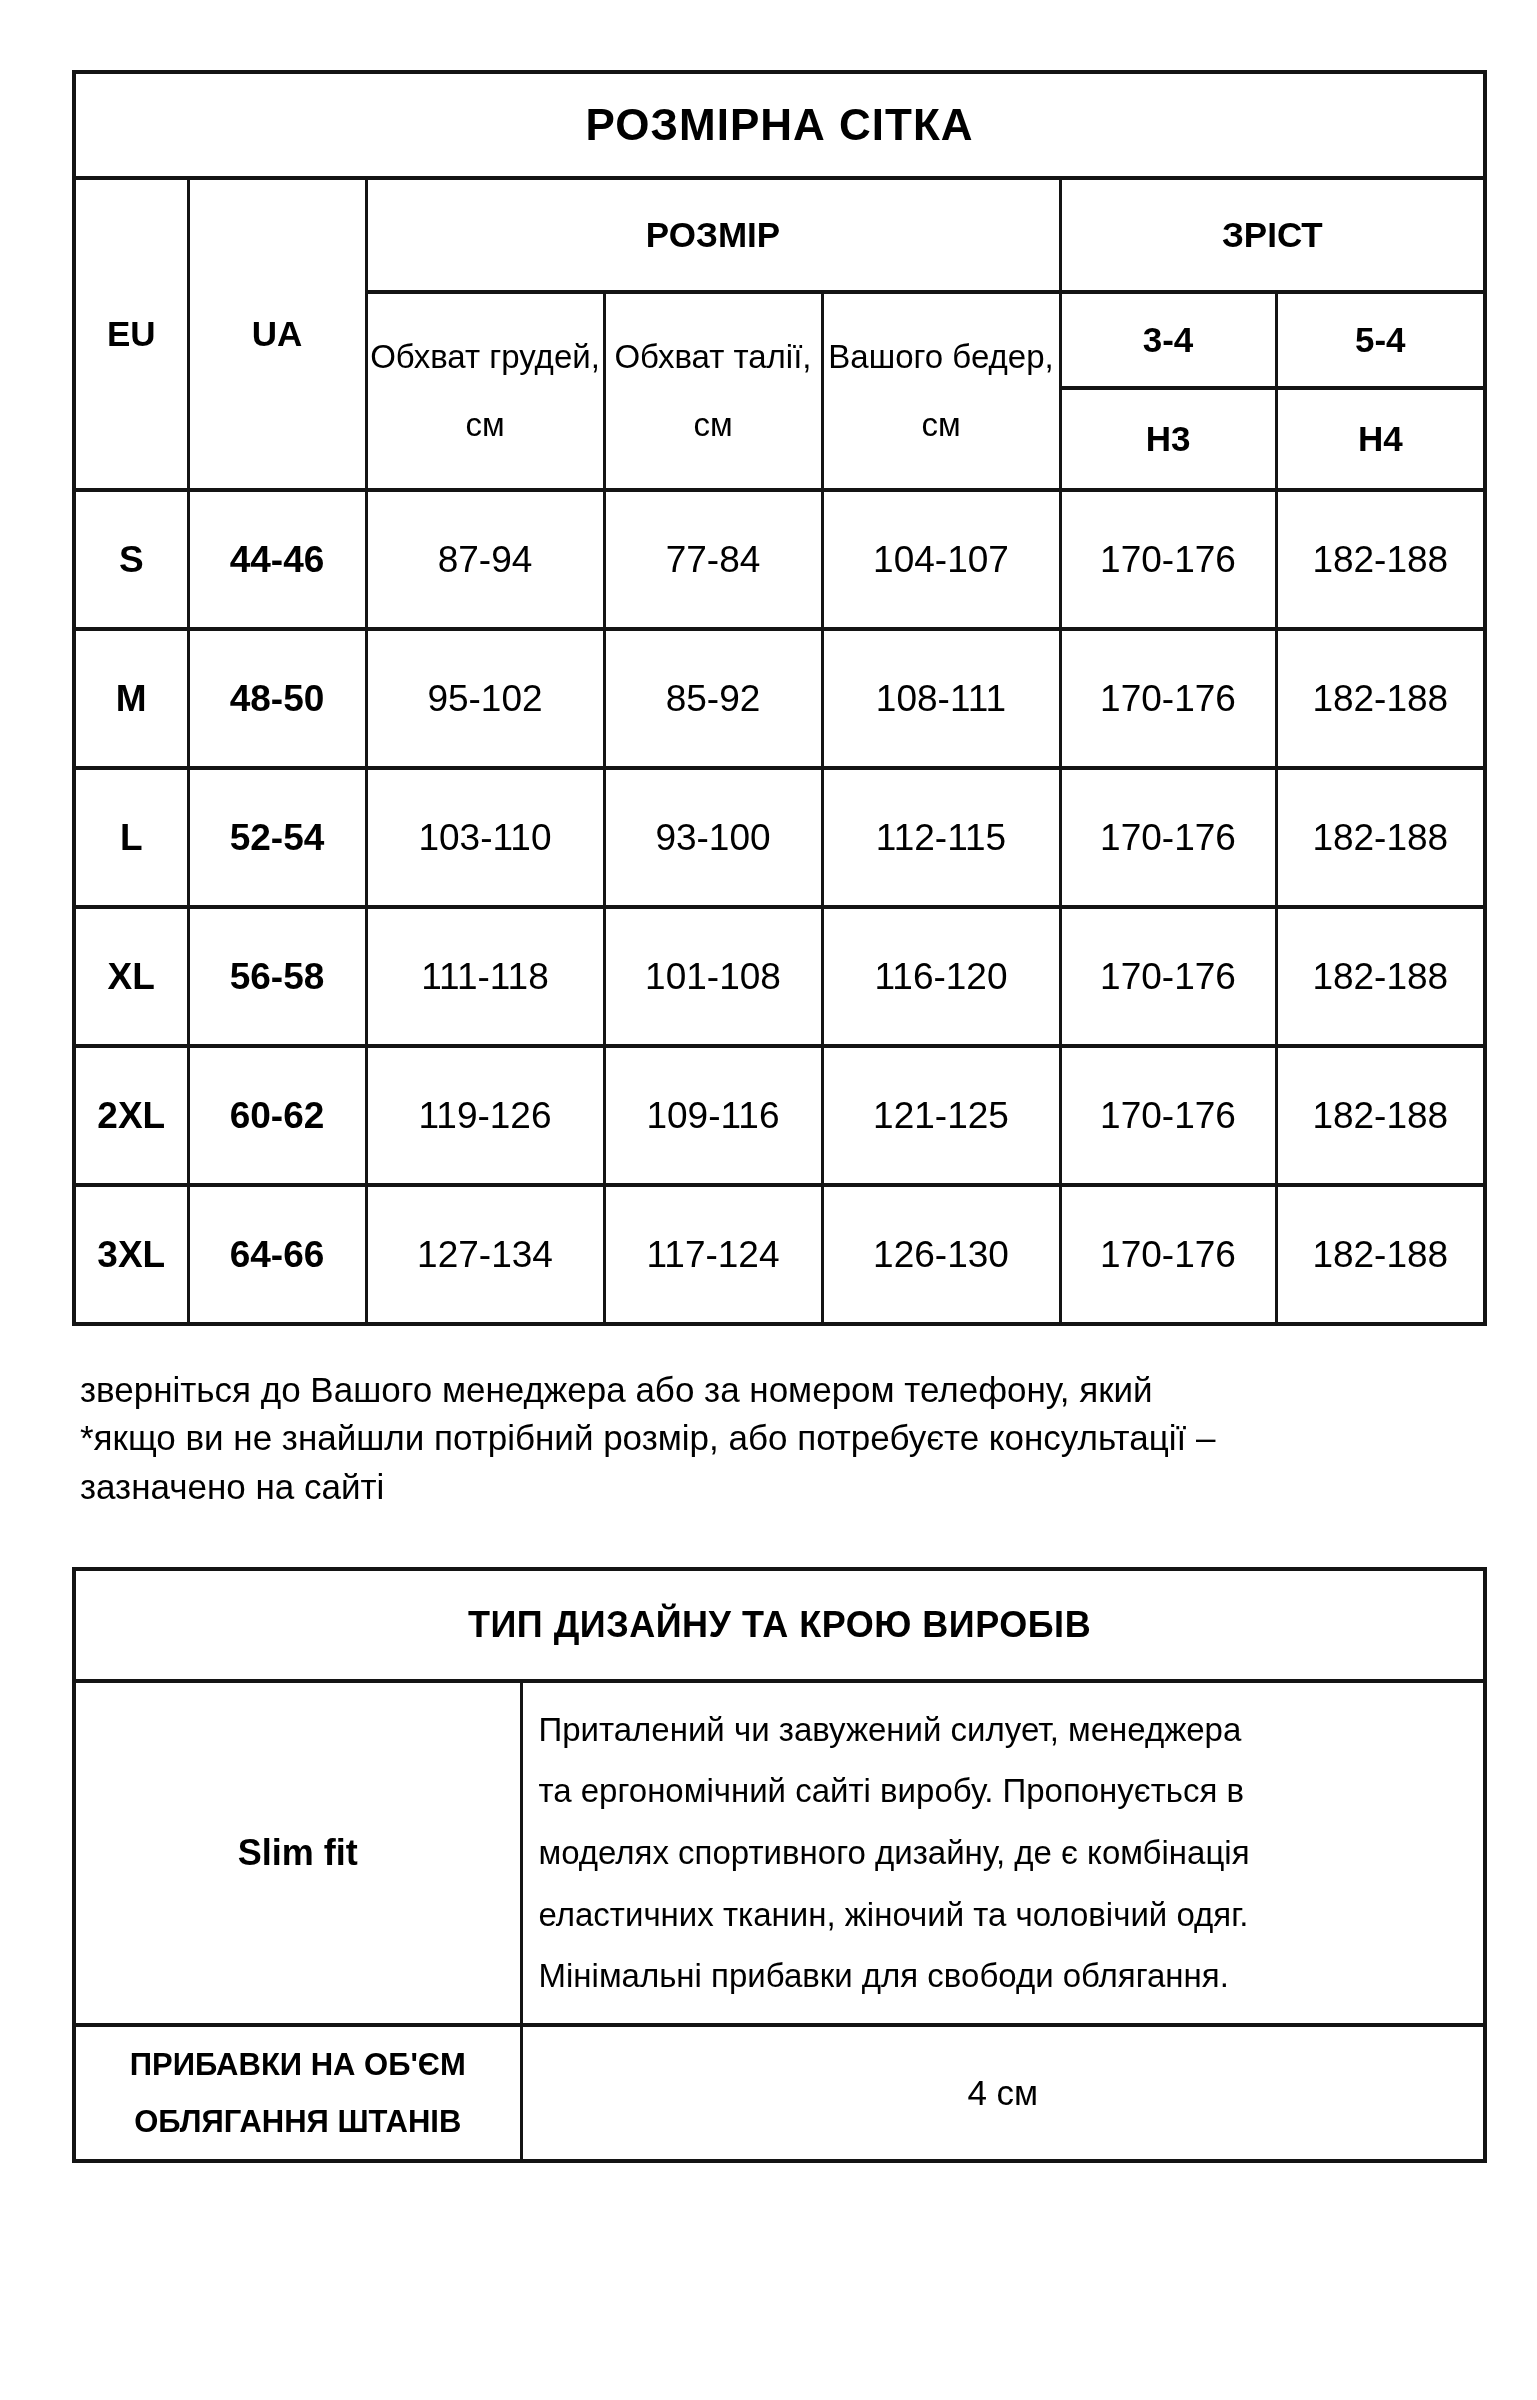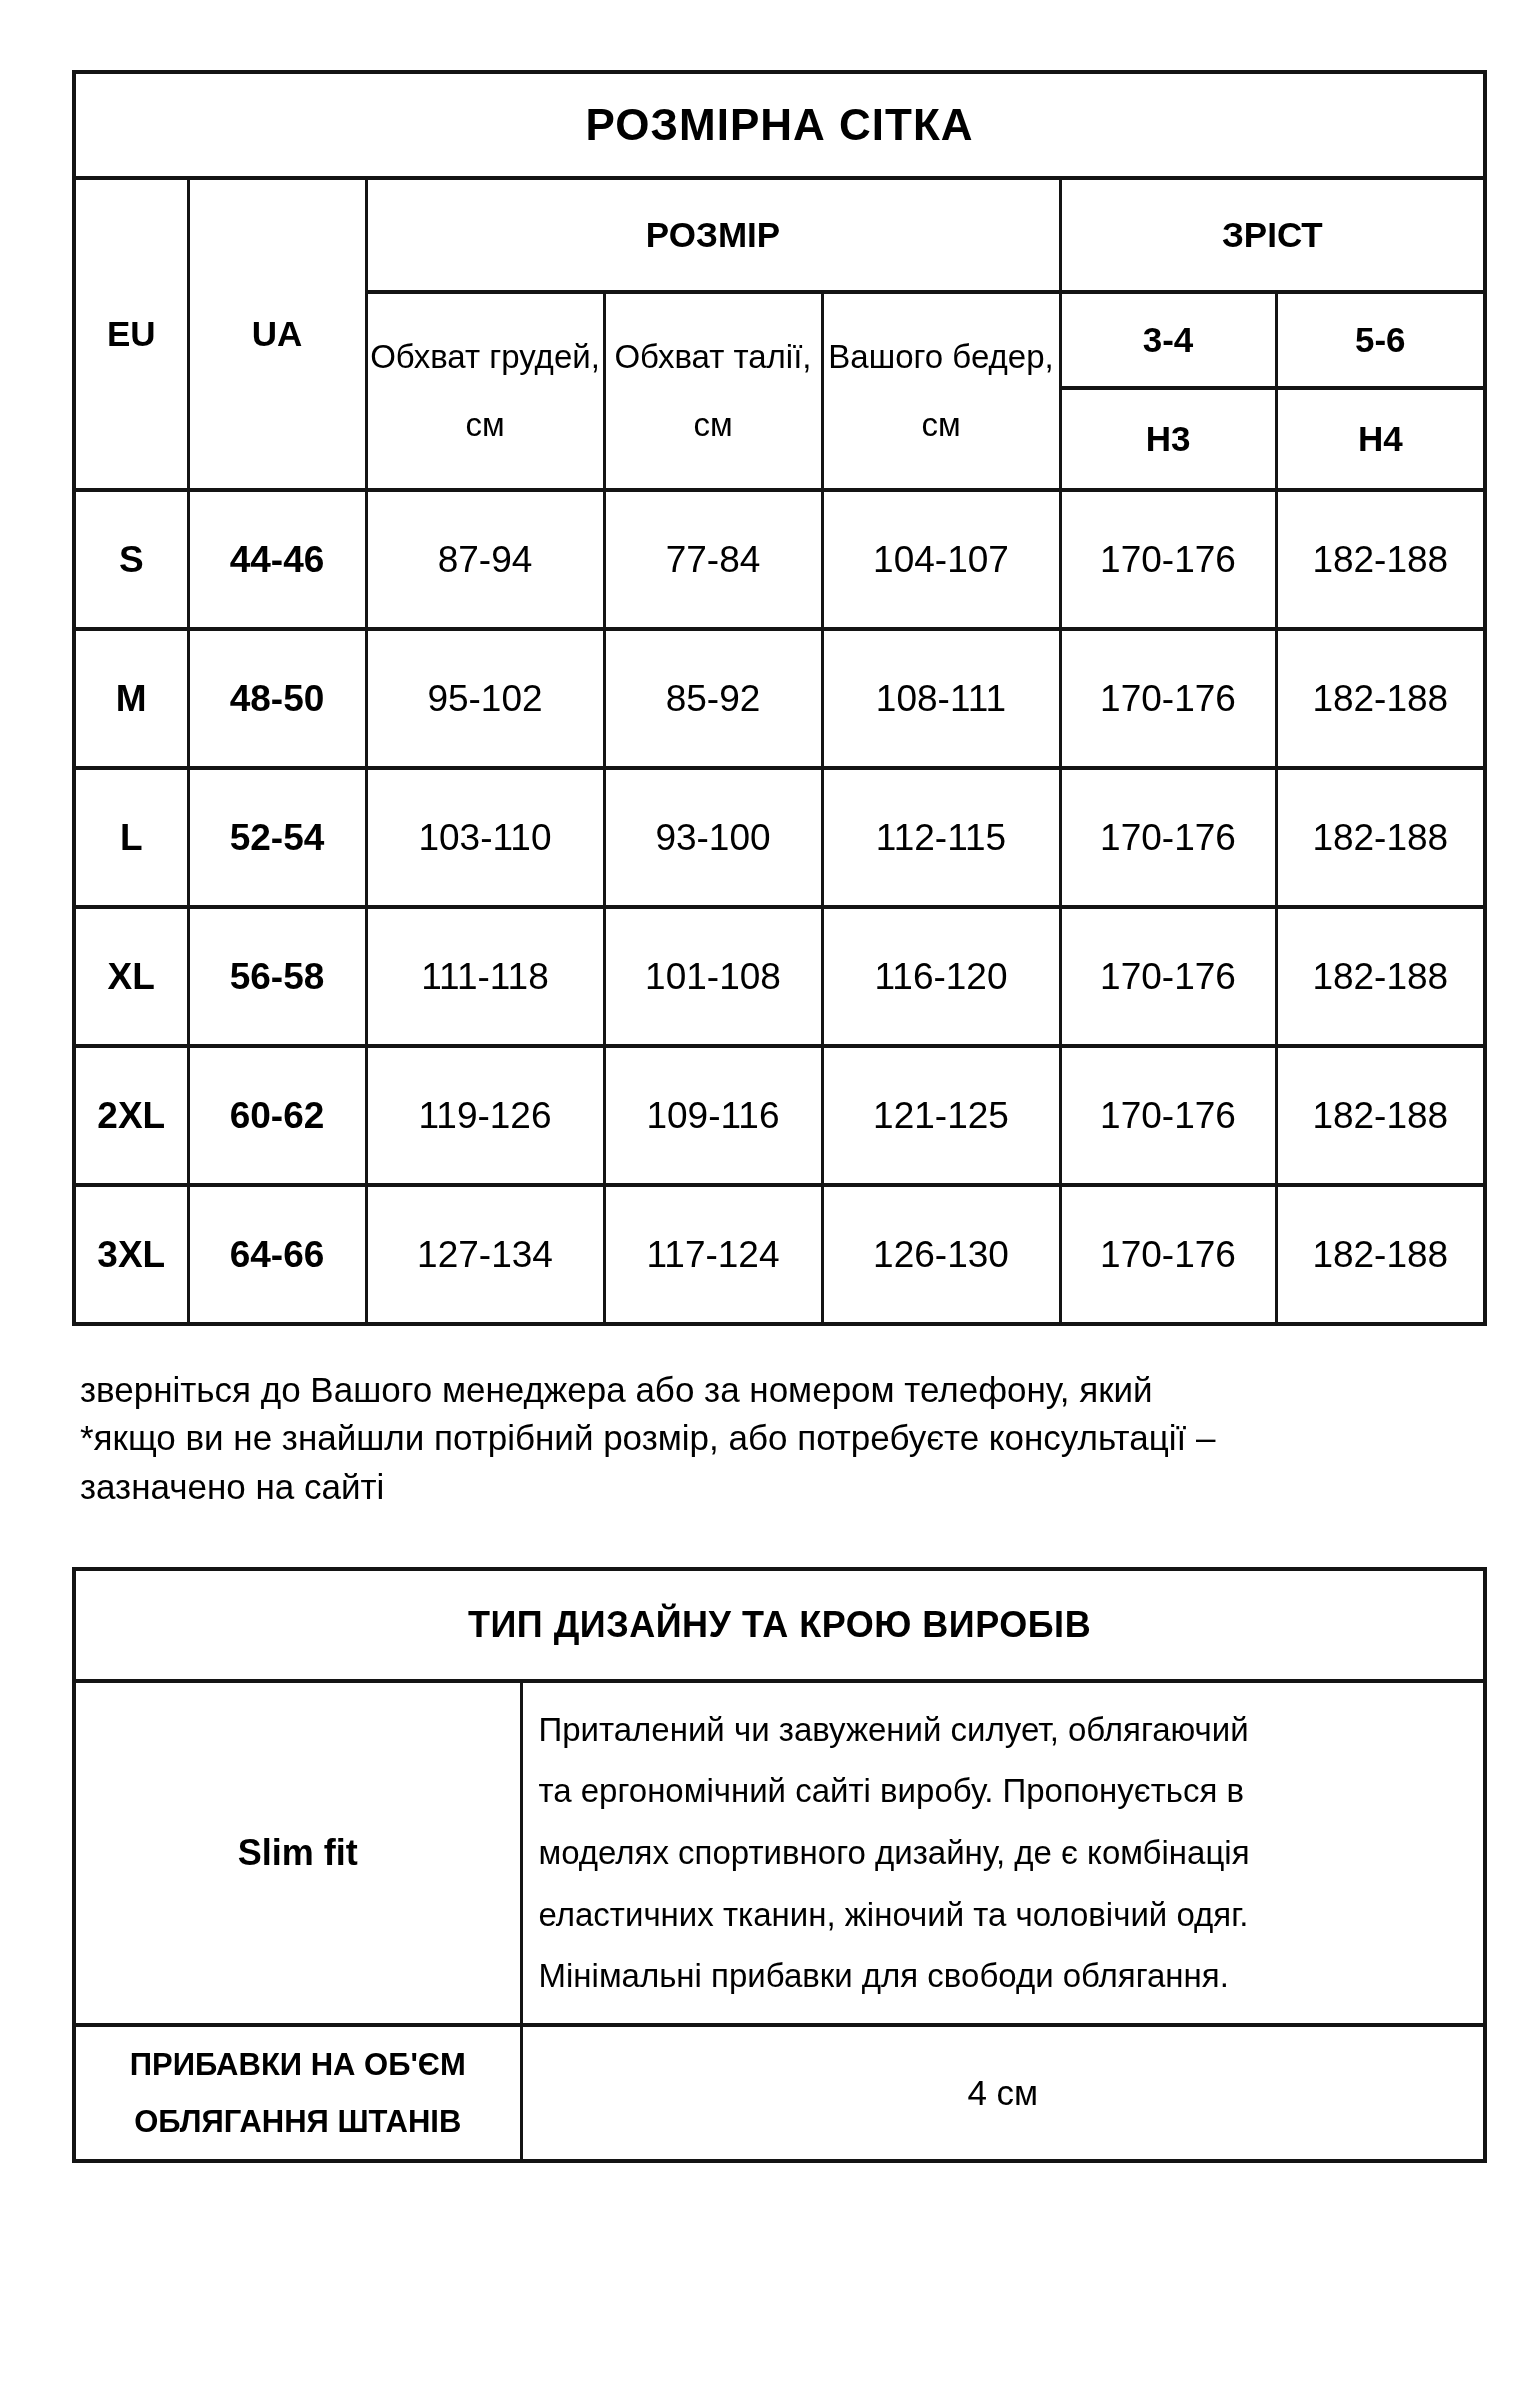--- a/index.html
+++ b/index.html
@@ -130,21 +130,21 @@
         <td rowspan="3" class="hdr-b">EU</td>
         <td rowspan="3" class="hdr-b">UA</td>
         <td colspan="3" class="hdr-b">РОЗМІР</td>
         <td colspan="2" class="hdr-b">ЗРІСТ</td>
       </tr>
       <tr class="r-h2">
         <td rowspan="2" class="measure">Обхват грудей, см</td>
         <td rowspan="2" class="measure">Обхват талії, см</td>
         <td rowspan="2" class="measure">Вашого бедер, см</td>
         <td class="hdr-b">3-4</td>
-        <td class="hdr-b">5-6</td>
+        <td class="hdr-b">5-4</td>
       </tr>
       <tr class="r-h3">
         <td class="hdr-b">Н3</td>
         <td class="hdr-b">Н4</td>
       </tr>
 
       <tr class="r-data">
         <td class="cell-b">S</td>
         <td class="cell-b">44-46</td>
         <td class="cell-n">87-94</td>
@@ -212,21 +212,21 @@
       <col style="width:447px">
       <col style="width:964px">
     </colgroup>
     <tbody>
       <tr class="r-fit-title">
         <td colspan="2" class="c-title2">ТИП ДИЗАЙНУ ТА КРОЮ ВИРОБІВ</td>
       </tr>
       <tr class="r-slim">
         <td class="fit-label">Slim fit</td>
         <td class="desc">
-          <div class="desc-line">Приталений чи завужений силует, облягаючий</div>
+          <div class="desc-line">Приталений чи завужений силует, менеджера</div>
           <div class="desc-line">та ергономічний сайті виробу. Пропонується в</div>
           <div class="desc-line">моделях спортивного дизайну, де є комбінація</div>
           <div class="desc-line">еластичних тканин, жіночий та чоловічий одяг.</div>
           <div class="desc-line">Мінімальні прибавки для свободи облягання.</div>
         </td>
       </tr>
       <tr class="r-add">
         <td class="add-label">ПРИБАВКИ НА ОБ'ЄМ ОБЛЯГАННЯ ШТАНІВ</td>
         <td class="add-value">4 см</td>
       </tr>

